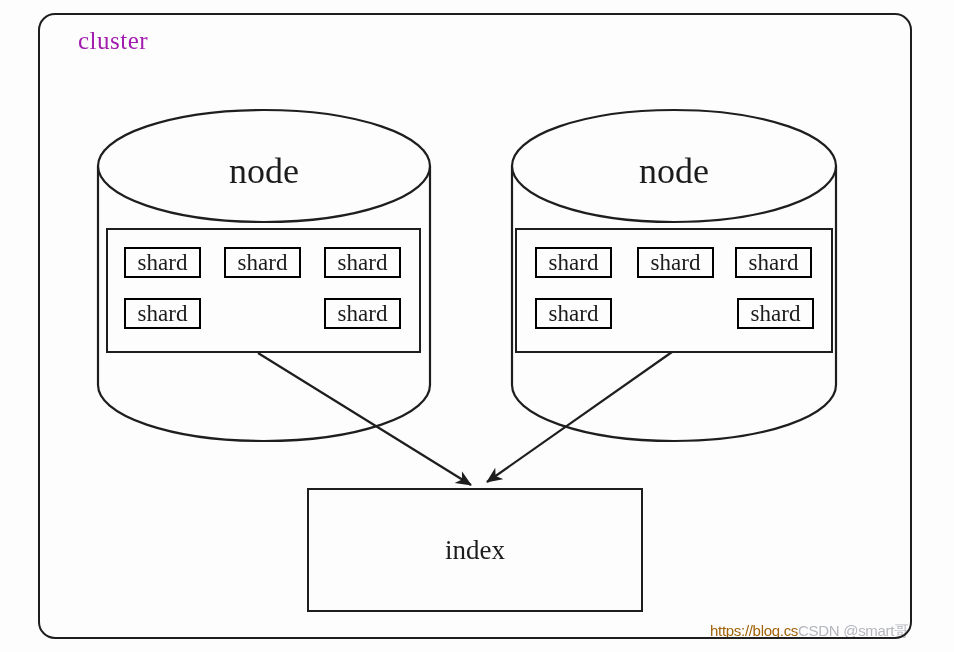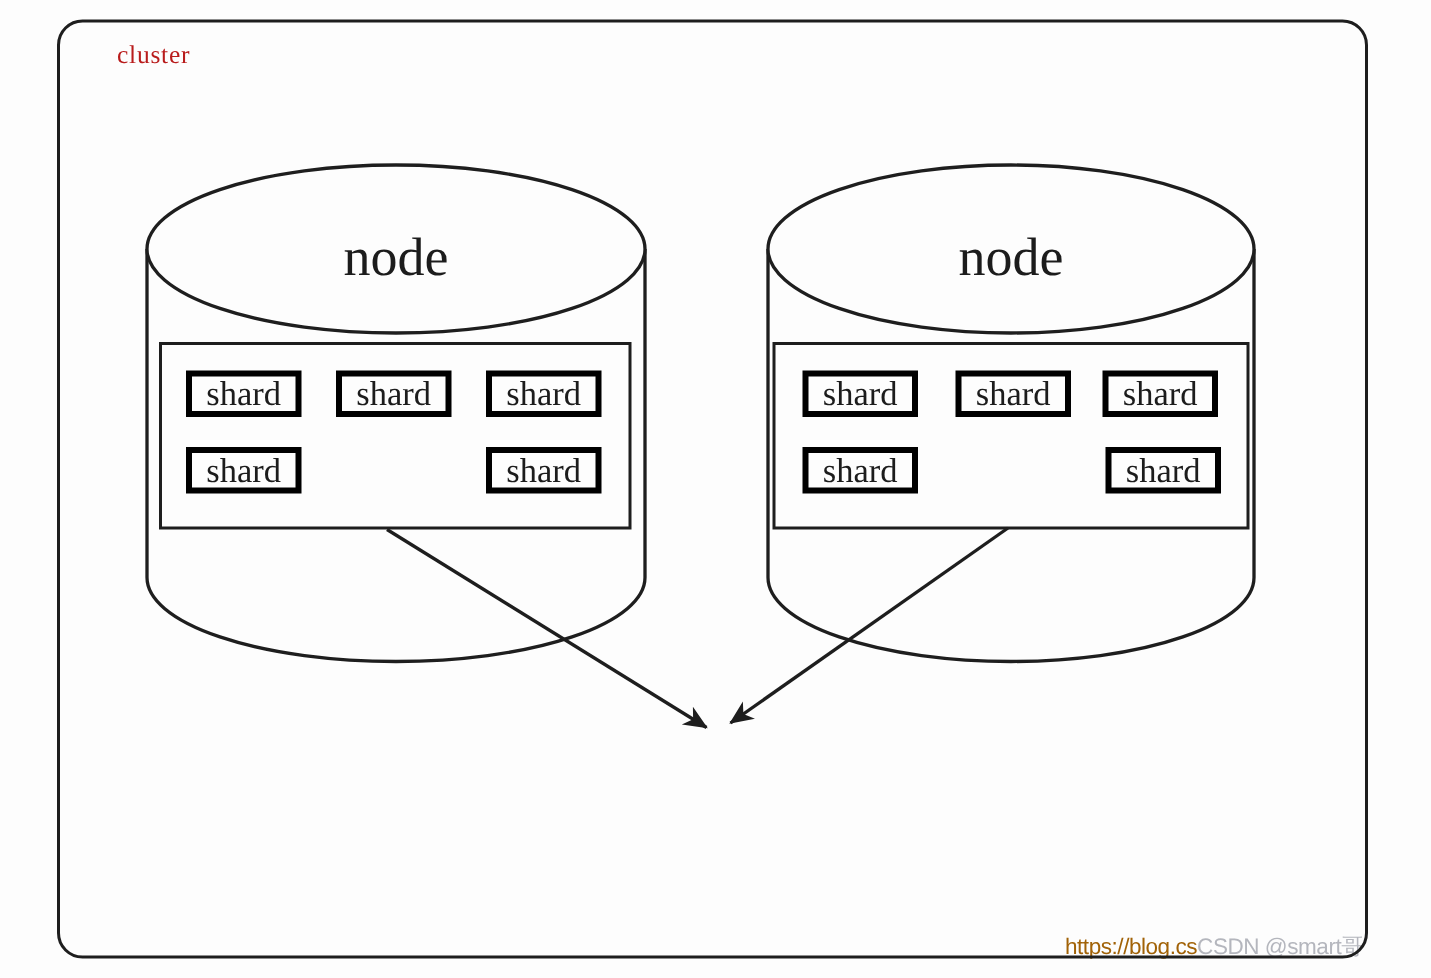--- a/index.html
+++ b/index.html
@@ -27,22 +27,22 @@
     width: 874px; height: 626px;
     box-sizing: border-box;
     border: 2px solid #1e1e1e;
     border-radius: 17px;
     z-index: 3;
     pointer-events: none;
   }
   .cluster-label {
     position: absolute;
     left: 78px; top: 27px;
-    font-size: 17px;
-    color: #b91c1c;
+    font-size: 25px;
+    color: #a21caf;
     z-index: 4;
     letter-spacing: 0.5px;
   }
   .node-label {
     position: absolute;
     top: 150px;
     width: 160px;
     text-align: center;
     font-size: 36px;
     color: #1c1c1c;
@@ -58,21 +58,21 @@
     border: 2px solid #1e1e1e;
     z-index: 4;
     background: transparent;
   }
   .shard-container.left  { left: 106px; width: 315px; }
   .shard-container.right { left: 515px; width: 318px; }
   .shard {
     position: absolute;
     width: 77px; height: 31px;
     box-sizing: border-box;
-    border: 4px solid #000000;
+    border: 2px solid #000000;
     display: flex;
     align-items: center;
     justify-content: center;
     font-size: 23px;
     color: #1c1c1c;
     background: #fdfdfd;
     line-height: 1;
   }
   .shard.p1 { left: 16px;  top: 17px; }
   .shard.p2 { left: 116px; top: 17px; }
@@ -156,14 +156,15 @@
   </div>
 
   <div class="shard-container right">
     <div class="shard p1">shard</div>
     <div class="shard p2">shard</div>
     <div class="shard p3">shard</div>
     <div class="shard p4">shard</div>
     <div class="shard p5">shard</div>
   </div>
 
+  <div class="index-box">index</div>
 
 </div>
 
 </body></html>

